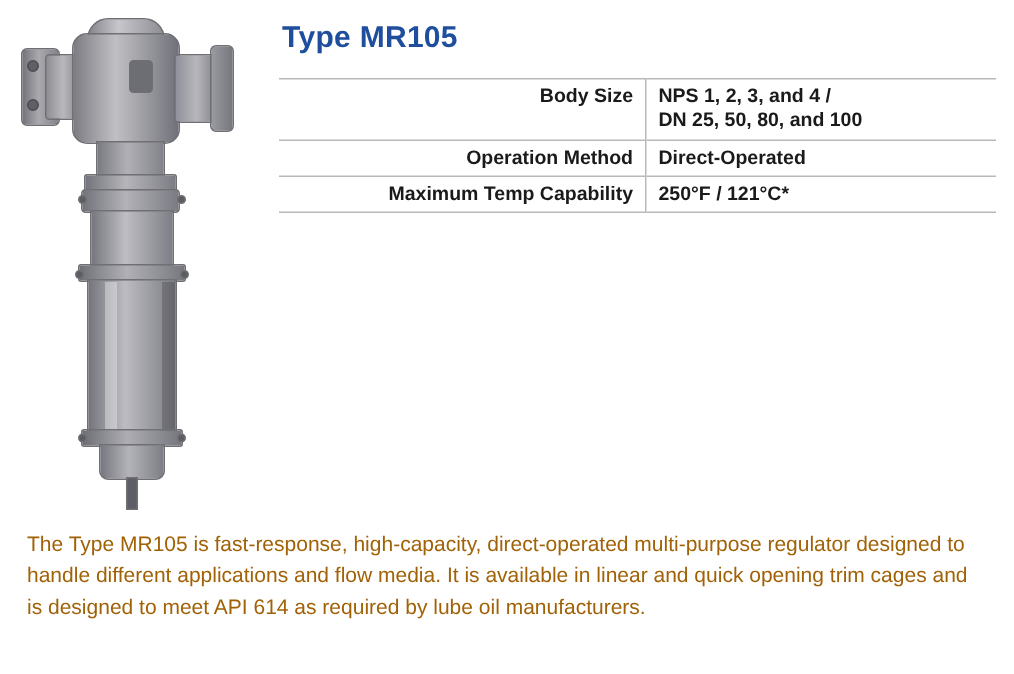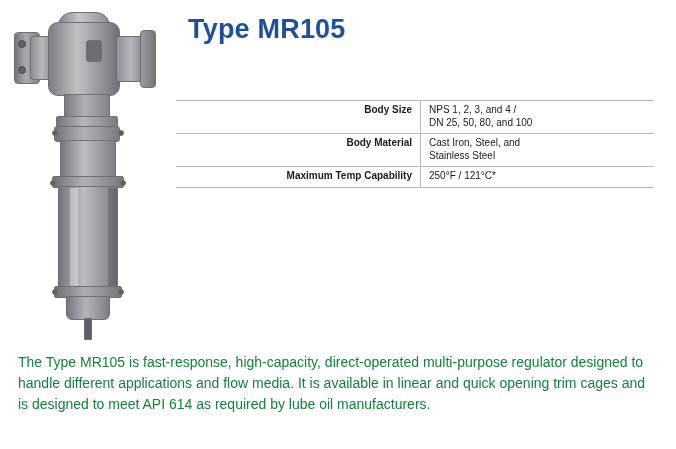--- a/index.html
+++ b/index.html
@@ -131,63 +131,63 @@
     left: 100px; top: 178px; width: 9px; height: 100px;
     background: rgba(0,0,0,0.18);
     border: none;
   }
 
   
   #page-title {
     position: absolute;
     left: 188px;
     top: 14px;
-    font-size: 27px;
+    font-size: 20px;
     font-weight: bold;
     color: #1f4e9c;
     letter-spacing: 0.2px;
   }
 
   
   #spec-table {
     position: absolute;
-    left: 176px;
+    left: 186px;
     top: 52px;
     width: 478px;
     border-collapse: collapse;
-    font-size: 10px;
-    margin-top: 48px;
+    font-size: 13px;
   }
   #spec-table td {
     padding: 3px 8px 4px 8px;
     vertical-align: top;
     line-height: 1.25;
   }
   #spec-table tr { border-bottom: 1px solid #b9b9b9; }
   #spec-table tr:first-child { border-top: 1px solid #b9b9b9; }
   .spec-label {
     text-align: right;
     font-weight: bold;
     width: 228px;
     border-right: 1px solid #b9b9b9;
     white-space: nowrap;
   }
   .spec-value {
     text-align: left;
+    font-weight: bold;
   }
 
   
   #description {
     position: absolute;
     left: 18px;
     top: 352px;
     width: 636px;
     font-size: 14px;
     line-height: 1.5;
-    color: #15803d;
+    color: #a16207;
   }
   #description p { margin: 0; }
 
   
   #page-edge {
     position: absolute;
     left: 0; right: 0; bottom: 0; height: 2px;
     background: #ffffff;
   }
 </style>
@@ -225,22 +225,22 @@
 
 <div id="page-title">Type MR105</div>
 
 <table id="spec-table">
   <tbody>
     <tr>
       <td class="spec-label">Body Size</td>
       <td class="spec-value">NPS 1, 2, 3, and 4 /<br>DN 25, 50, 80, and 100</td>
     </tr>
     <tr>
-      <td class="spec-label">Body Material</td>
-      <td class="spec-value">Cast Iron, Steel, and<br>Stainless Steel</td>
+      <td class="spec-label">Operation Method</td>
+      <td class="spec-value">Direct-Operated</td>
     </tr>
     <tr>
       <td class="spec-label">Maximum Temp Capability</td>
       <td class="spec-value">250°F / 121°C*</td>
     </tr>
   </tbody>
 </table>
 
 <div id="description">
   <p>The Type MR105 is fast-response, high-capacity, direct-operated multi-purpose regulator designed to handle different applications and flow media.  It is available in linear and quick opening trim cages and is designed to meet API 614 as required by lube oil manufacturers.</p>

